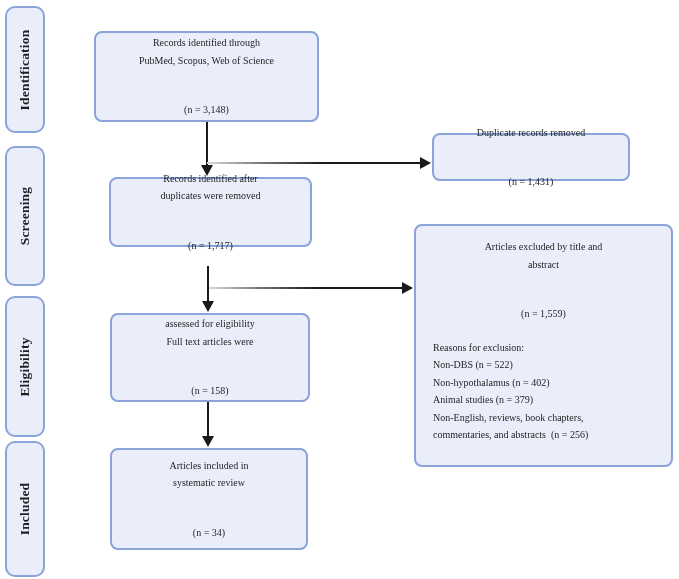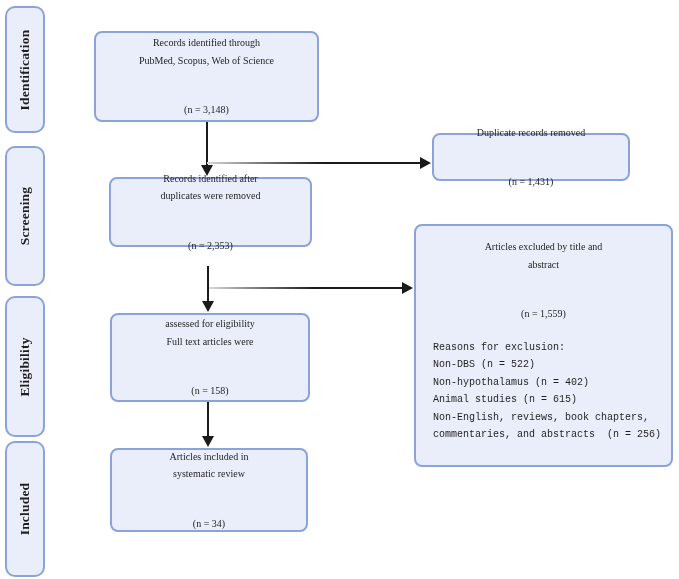--- a/index.html
+++ b/index.html
@@ -58,34 +58,33 @@
     flex-direction: column;
     justify-content: center;
     align-items: center;
     padding: 4px 6px;
   }
   .flowbox .count { margin-top: 32px; }
 
   .box-identified    { left: 94px;  top: 31px;  width: 225px; height: 91px; }
   .box-deduplicated  { left: 109px; top: 177px; width: 203px; height: 70px; }
   .box-fulltext      { left: 110px; top: 313px; width: 200px; height: 89px; }
-  .box-included      { left: 110px; top: 448px; width: 198px; height: 84px; }
+  .box-included      { left: 110px; top: 448px; width: 198px; height: 102px; }
   .box-duplicates    { left: 432px; top: 133px; width: 198px; height: 48px; }
 
   .box-excluded {
     left: 414px; top: 224px; width: 259px; height: 243px;
     justify-content: flex-start;
     padding: 12px 8px 13px 8px;
   }
   .box-excluded .reasons {
     margin-top: 16px;
     text-align: left;
     align-self: stretch;
     padding-left: 9px;
-    font-family: Liberation Mono, monospace;
   }
   .box-excluded .reasons div { white-space: pre; }
 
   
   .line-v {
     position: absolute;
     width: 2px;
     background: var(--arrow-color);
   }
   .line-h {
@@ -133,32 +132,32 @@
   </div>
 
   <div class="flowbox box-duplicates">
     <div>Duplicate records removed</div>
     <div class="count">(n = 1,431)</div>
   </div>
 
   <div class="flowbox box-deduplicated">
     <div>Records identified after</div>
     <div>duplicates were removed</div>
-    <div class="count">(n = 2,353)</div>
+    <div class="count">(n = 1,717)</div>
   </div>
 
   <div class="flowbox box-excluded">
     <div>Articles excluded by title and</div>
     <div>abstract</div>
     <div class="count">(n = 1,559)</div>
     <div class="reasons">
       <div>Reasons for exclusion:</div>
       <div>Non-DBS (n = 522)</div>
       <div>Non-hypothalamus (n = 402)</div>
-      <div>Animal studies (n = 615)</div>
+      <div>Animal studies (n = 379)</div>
       <div>Non-English, reviews, book chapters,</div>
       <div>commentaries, and abstracts  (n = 256)</div>
     </div>
   </div>
 
   <div class="flowbox box-fulltext">
     <div>assessed for eligibility</div>
     <div>Full text articles were</div>
     <div class="count">(n = 158)</div>
   </div>

